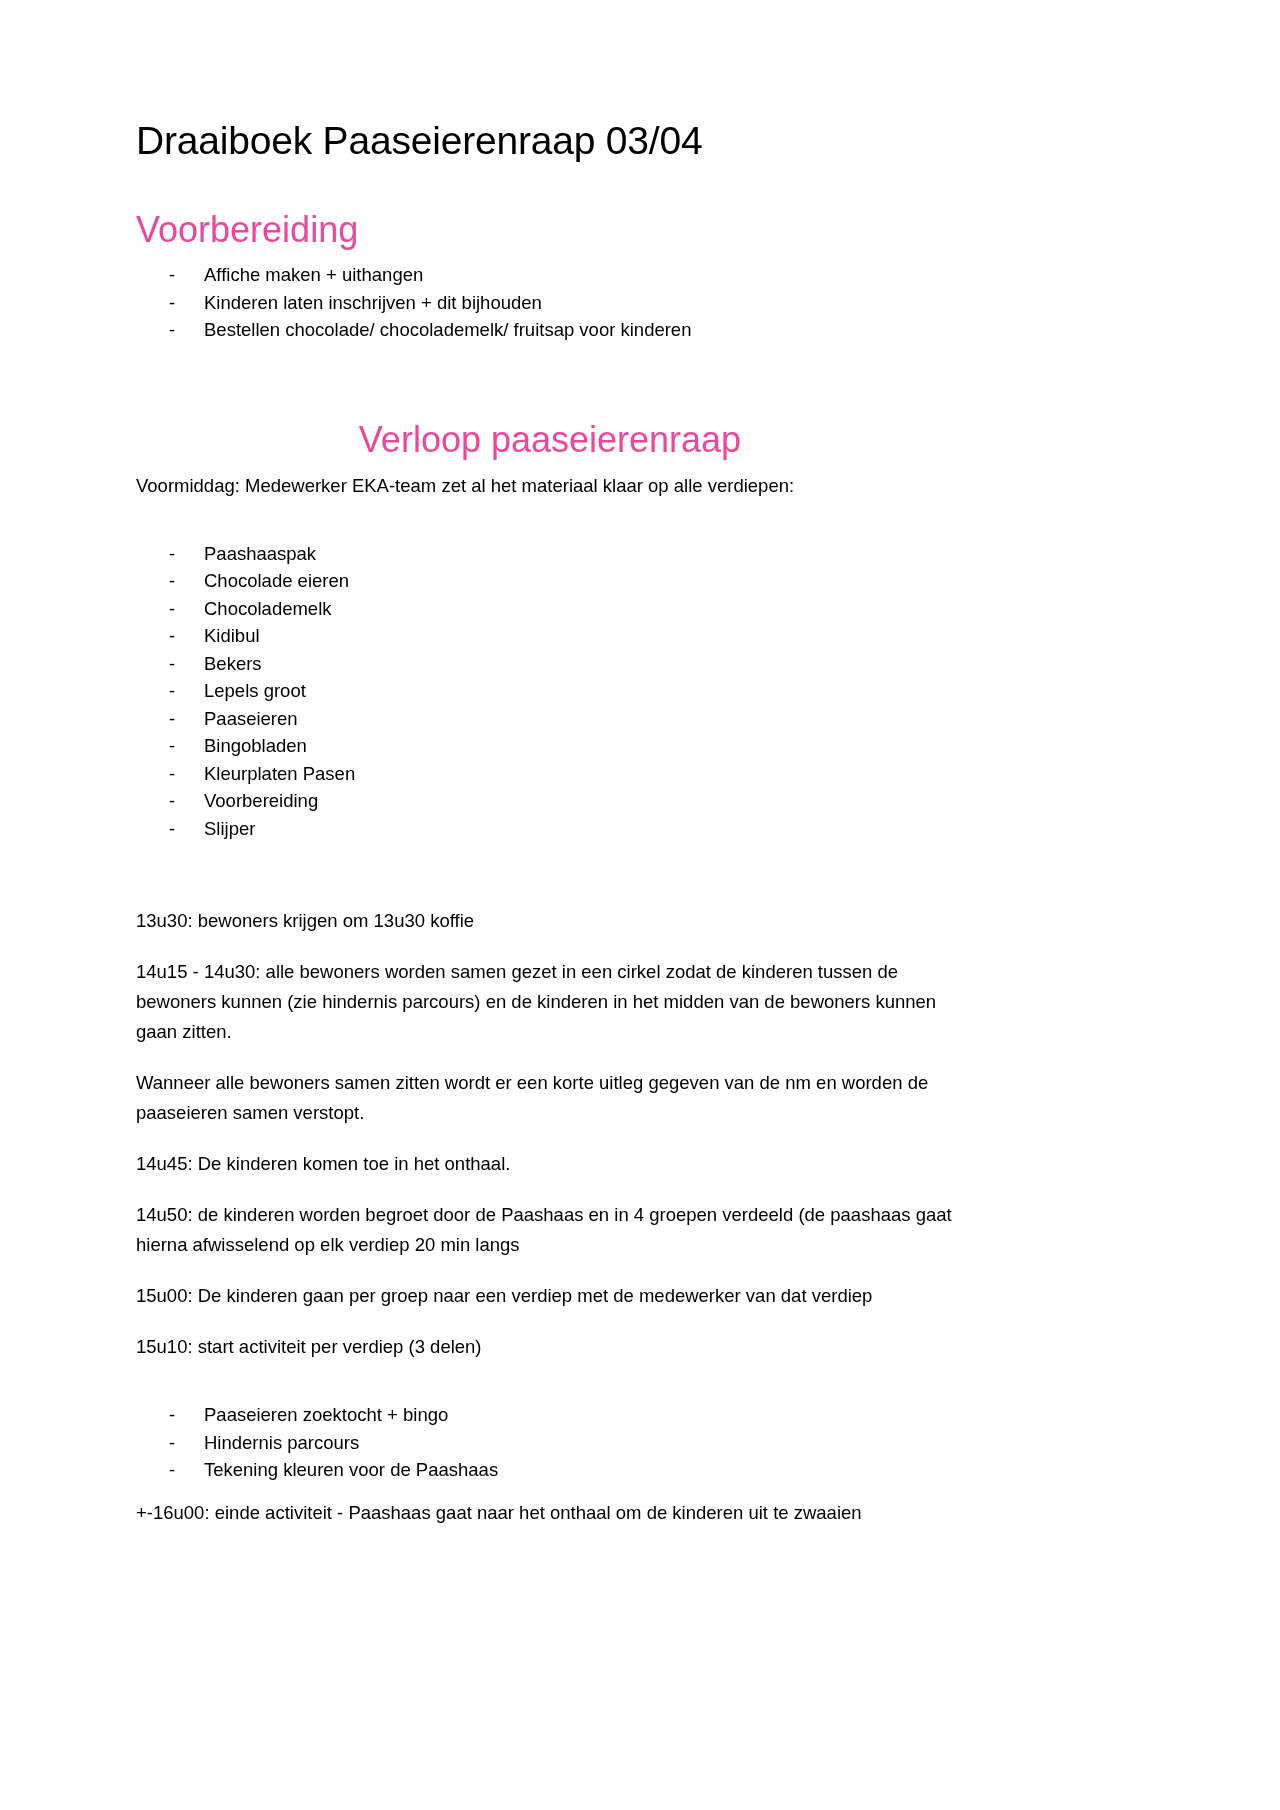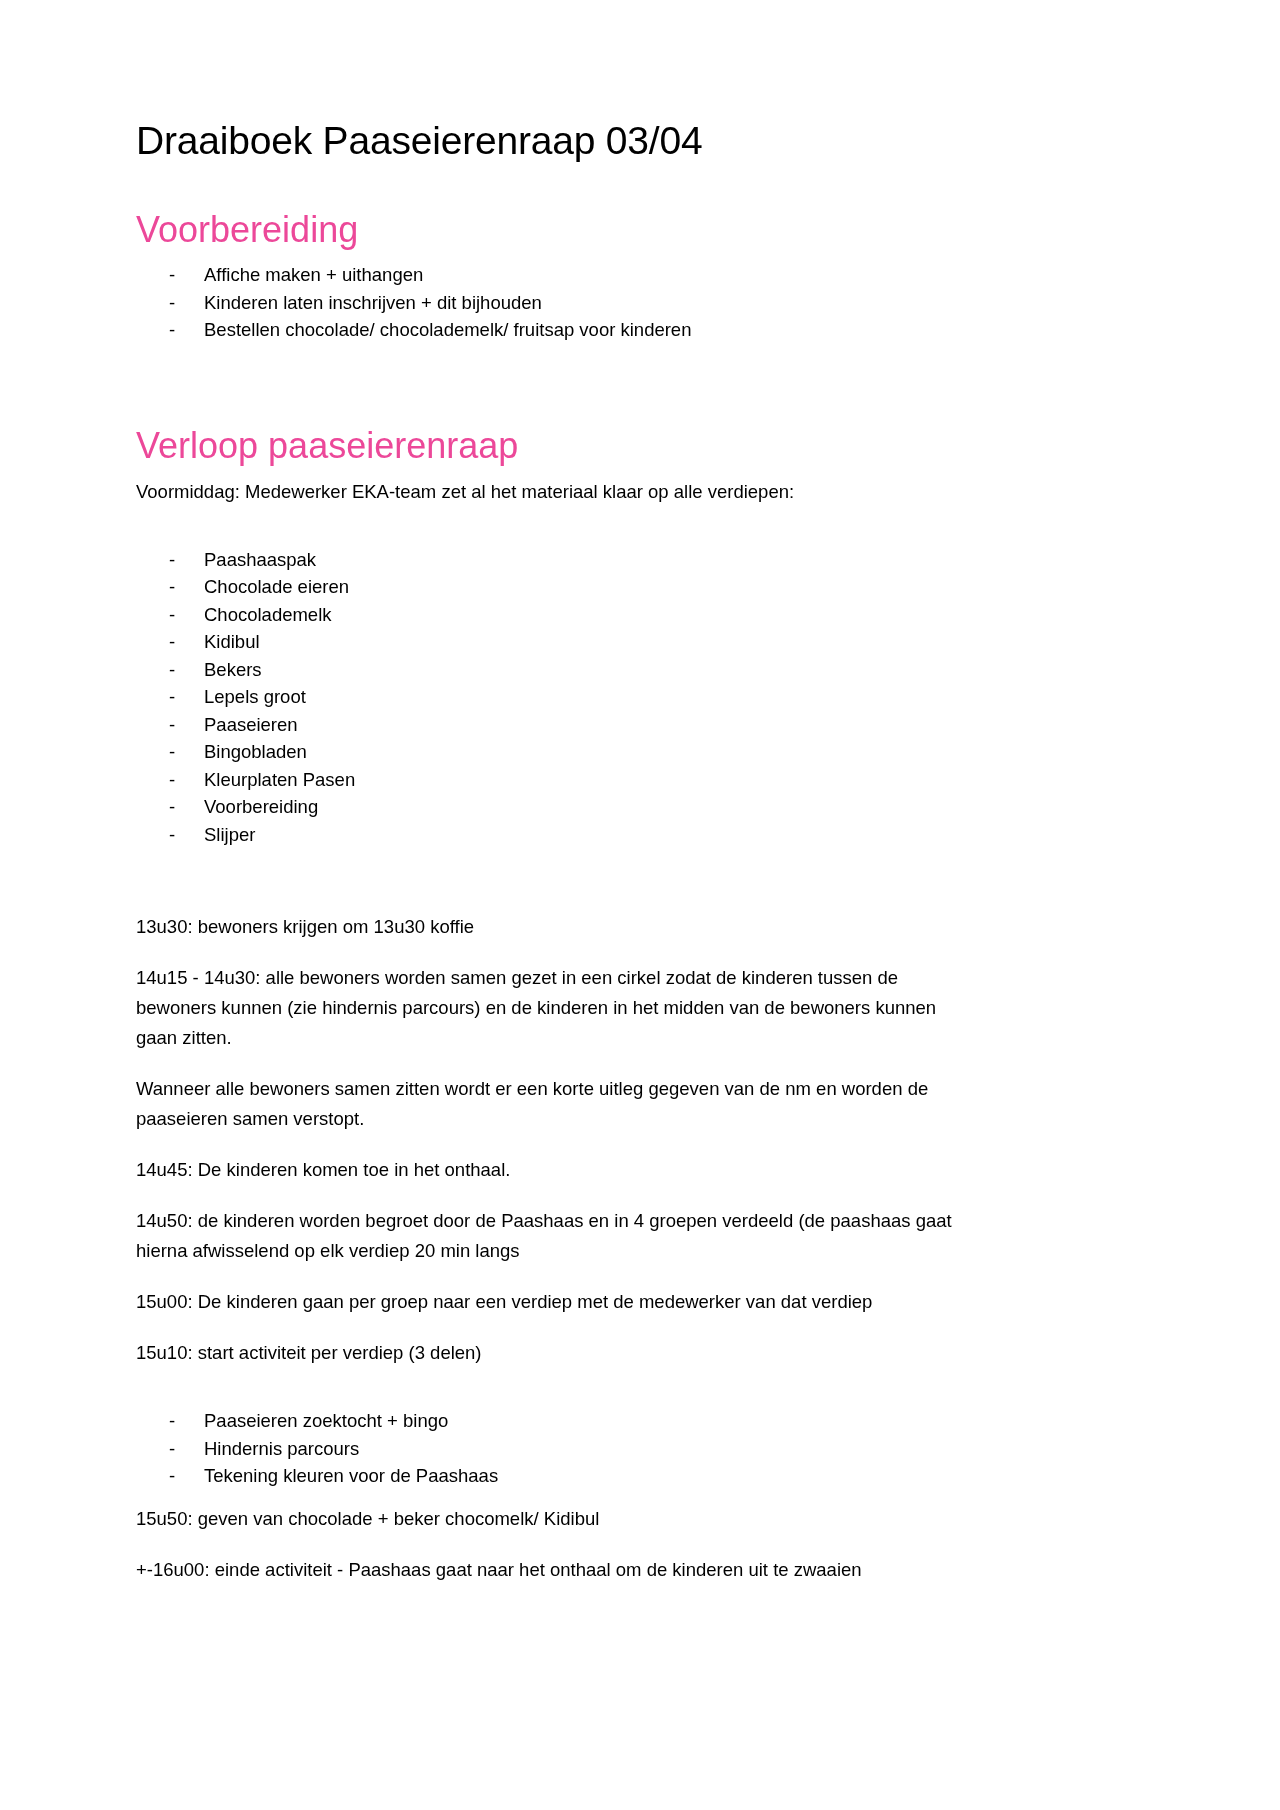--- a/index.html
+++ b/index.html
@@ -39,21 +39,22 @@
     margin: 0 0 44px 0;
   }
   .section-heading {
     font-size: 36px;
     font-weight: 400;
     line-height: 1.2;
     color: #ec4899;
     margin: 0 0 10px 0;
   }
   .section-heading.second {
-    margin-top: 6px;
+    margin-top: 0;
+    text-align: center;
   }
   .dash-list {
     list-style: none;
     margin: 0;
     padding: 0;
   }
   .dash-list li {
     position: relative;
     font-size: 18.5px;
     line-height: 27.5px;
@@ -138,18 +139,17 @@
     <div class="block-spacer-list"></div>
 
     <ul class="dash-list">
       <li><span class="dash">-</span><span>Paaseieren zoektocht + bingo</span></li>
       <li><span class="dash">-</span><span>Hindernis parcours</span></li>
       <li><span class="dash">-</span><span>Tekening kleuren voor de Paashaas</span></li>
     </ul>
 
     <div class="gap-sm"></div>
 
-    <p class="para"><b>15u50:</b><span> geven van chocolade + beker chocomelk/ Kidibul</span></p>
 
     <p class="para"><b>+-16u00</b><span>: einde activiteit - Paashaas gaat naar het onthaal om de kinderen uit te zwaaien</span></p>
 
   </div>
 </div>
 
 </body></html>

